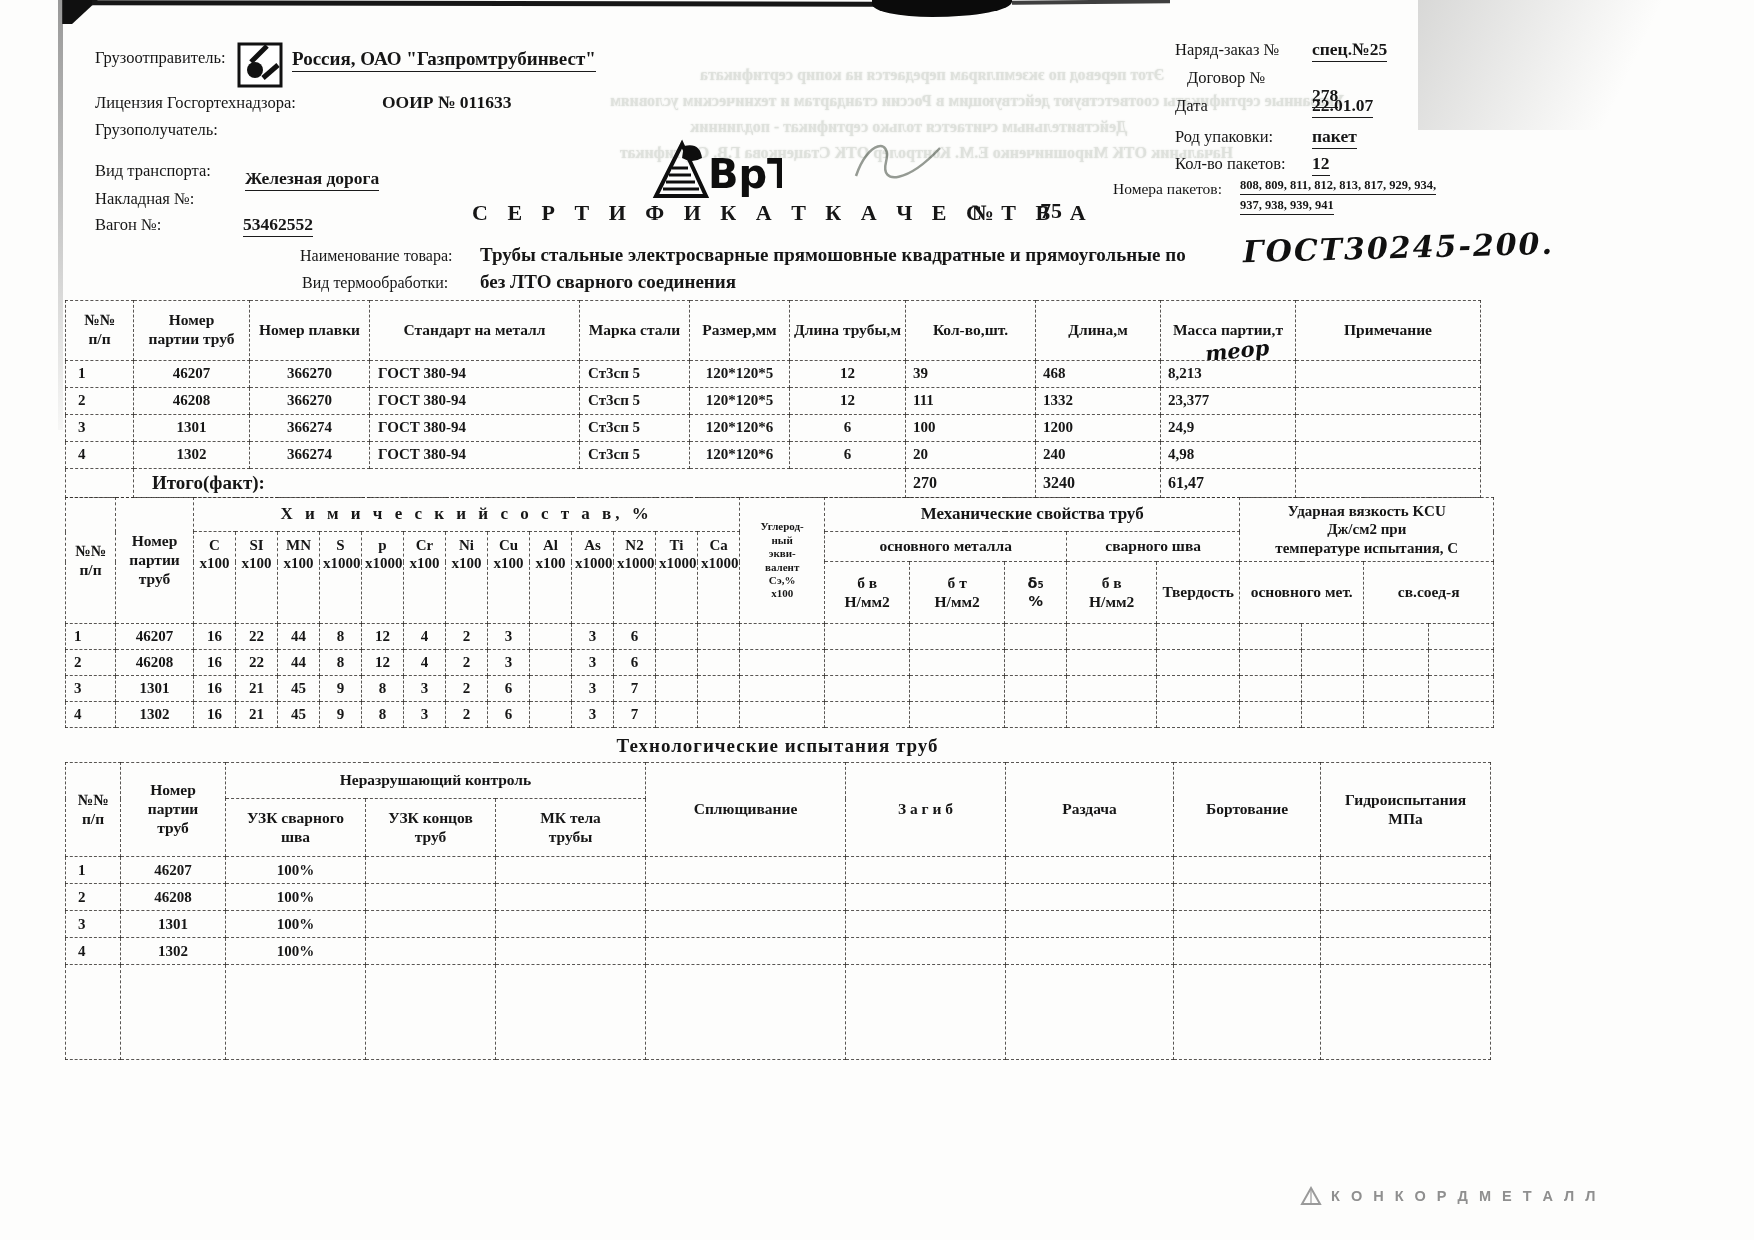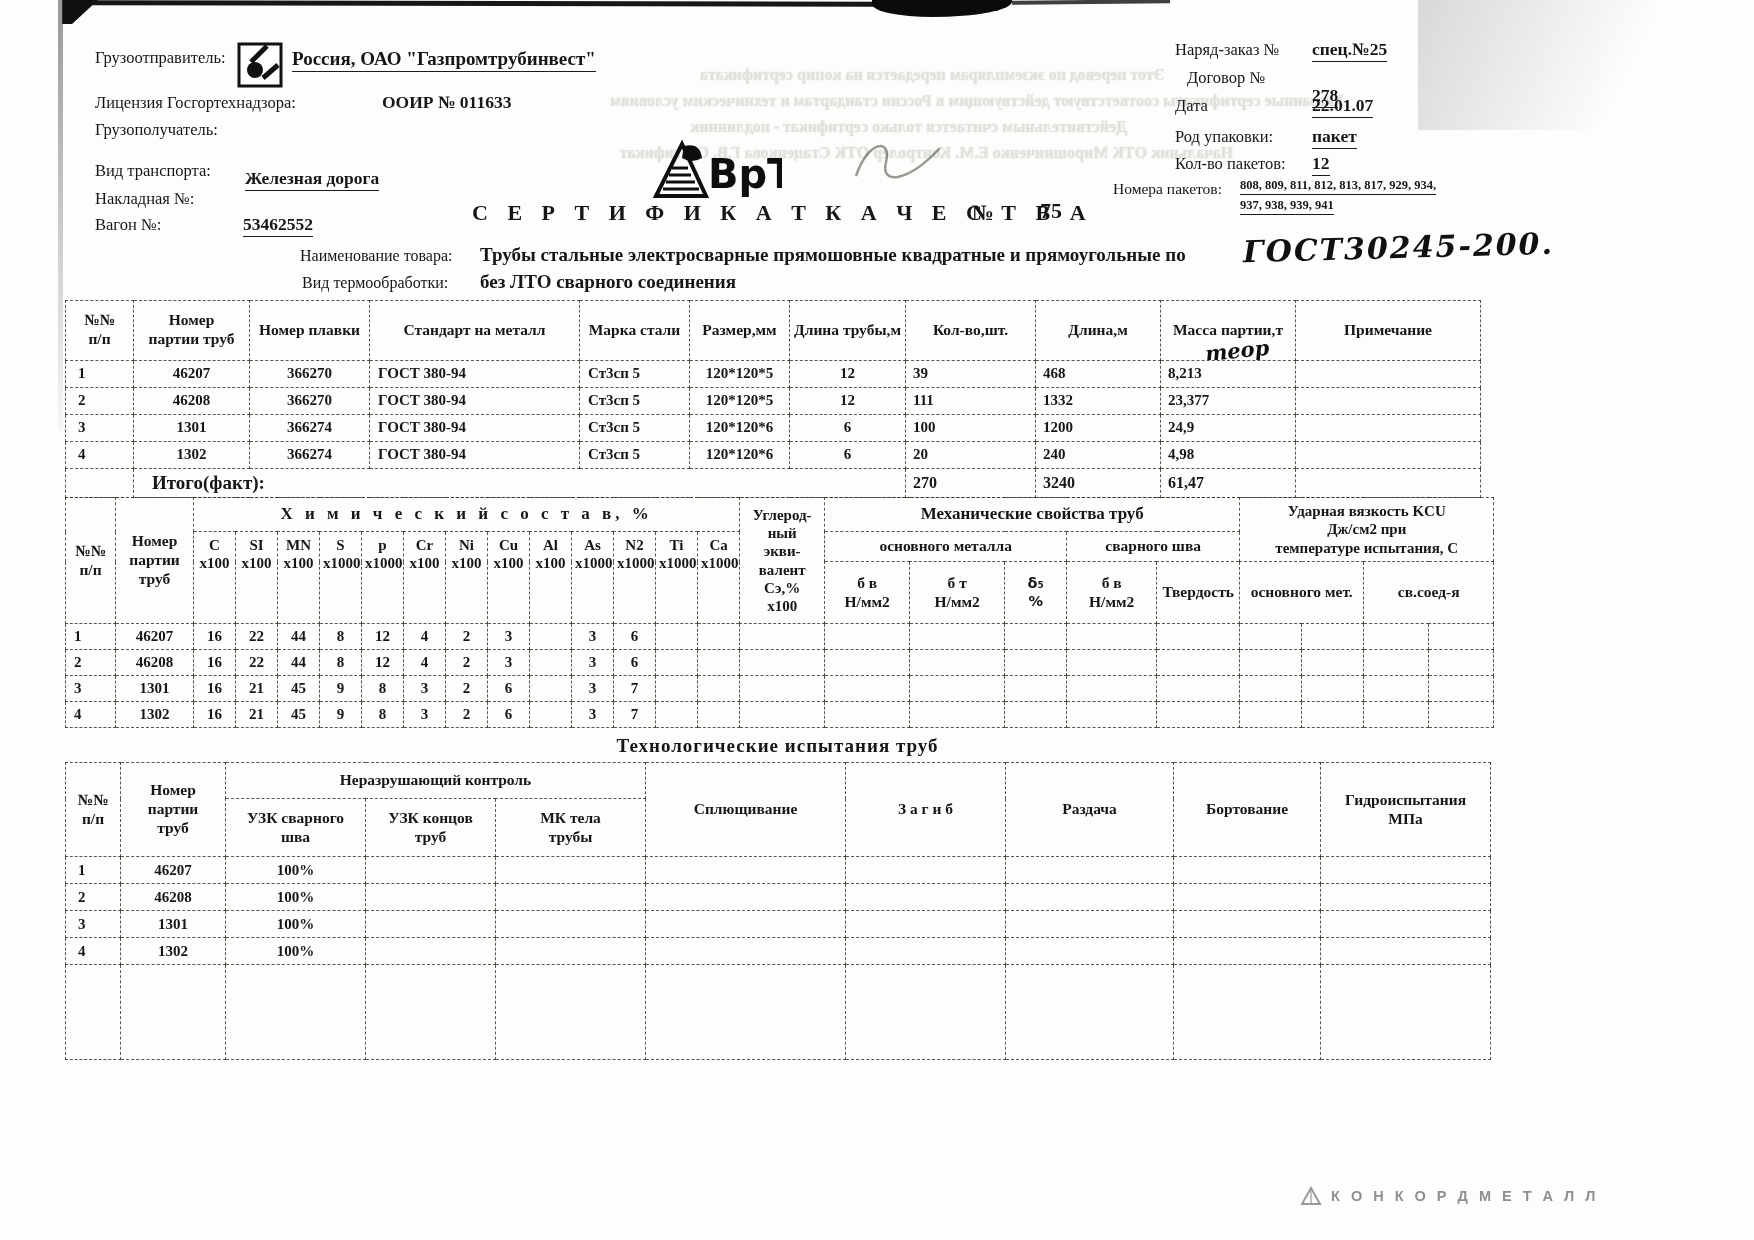--- a/index.html
+++ b/index.html
@@ -54,21 +54,21 @@
   #t1 tfoot td { height:29px; font-size:16px; }
   #t1 tfoot .tot-lbl { text-align:left; padding-left:18px; font-size:19px; }
   #t1 tfoot td.num { text-align:left; padding-left:7px; }
   .th-rel { position:relative; }
 
   
   #t2 { left:65px; top:497px; width:1428px; }
   #t2 .group { font-size:17px; }
   #t2 .chem-title { letter-spacing:4px; }
   #t2 .chem { vertical-align:top; padding-top:4px; font-size:15px; }
-  #t2 .carbon { font-size:15px; }
+  #t2 .carbon { font-size:11px; }
   #t2 .kcu { font-size:15px; }
   #t2 .sub5 { font-family:"DejaVu Sans", sans-serif; font-size:14.5px; }
   #t2 tr.h1 { height:34px; }
   #t2 tr.h2 { height:30px; }
   #t2 tr.h3 { height:62px; }
   #t2 tbody td { height:26px; }
   #t2 tbody td:nth-child(1) { text-align:left; padding-left:8px; }
 
   
   #t3-title { left:65px; top:735px; width:1425px; text-align:center;

